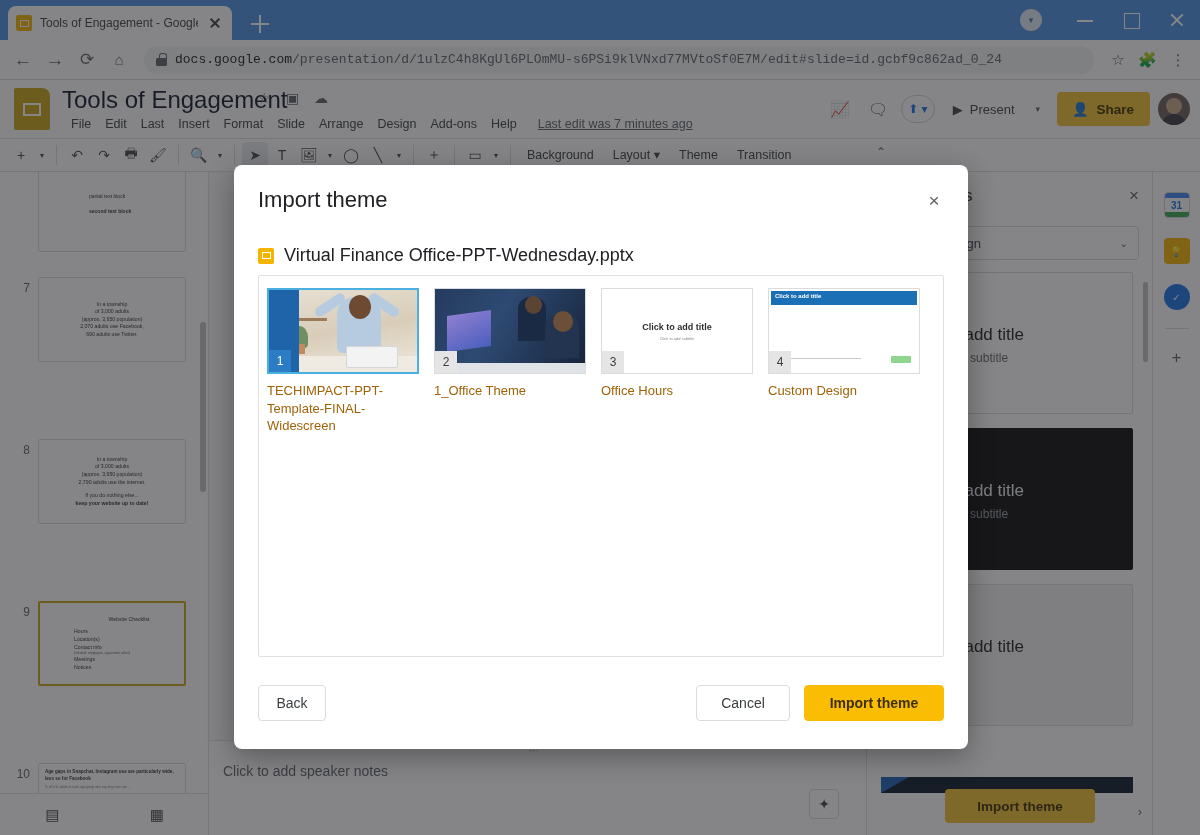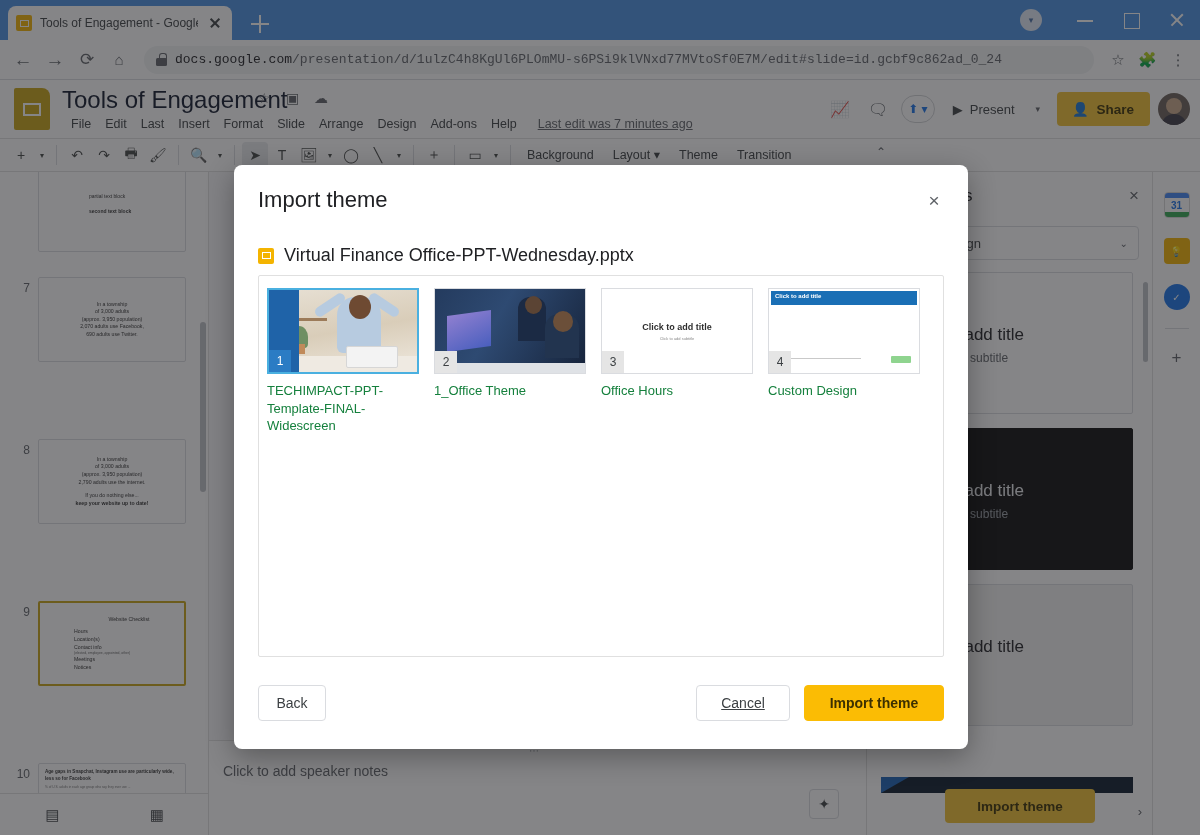--- a/index.html
+++ b/index.html
@@ -222,29 +222,29 @@
   .m-grid {
     position:absolute; left:24px; top:110px; width:686px; height:382px;
     border:1px solid #e0e0e0; border-radius:2px; padding:12px 0 0 8px;
     display:flex; flex-wrap:wrap; align-content:flex-start; gap:0;
   }
   .th-cell { width:167px; margin-right:0; }
   .th-box { width:152px; height:86px; border:1px solid #dadce0; position:relative; overflow:hidden; background:#fff; cursor:pointer; }
   .th-box.sel { border:2px solid #4ab0e0; }
   .th-num { position:absolute; left:0; bottom:0; width:22px; height:22px; background:#e5e5e5; color:#3c4043; font-size:12px; display:flex; align-items:center; justify-content:center; }
   .th-box.sel .th-num { background:#2b7cc4; color:#fff; }
-  .th-label { margin-top:8px; width:152px; font-size:13px; color:#15803d; line-height:1.35; }
+  .th-label { margin-top:8px; width:152px; font-size:13px; color:#a16207; line-height:1.35; }
   .m-foot { position:absolute; left:0; bottom:0; width:734px; height:88px; }
   .btn {
     height:36px; border:1px solid #dadce0; border-radius:4px; background:#fff;
     font-size:14px; color:#3c4043; display:flex; align-items:center; justify-content:center; cursor:pointer;
   }
   .btn.primary { background:#fbbc04; border-color:#fbbc04; color:#3c3000; font-weight:bold; }
   .f-back { position:absolute; left:24px; top:24px; width:68px; }
-  .f-cancel { position:absolute; right:178px; top:24px; width:94px;text-decoration:underline; }
+  .f-cancel { position:absolute; right:178px; top:24px; width:94px; }
   .f-import { position:absolute; right:24px; top:24px; width:140px; }
 
   
   .art { position:absolute; inset:0; }
   .art-bluebar { position:absolute; left:0; top:0; width:30px; height:100%; background:#1f63a8; }
   .ph-sky { position:absolute; inset:0; background:linear-gradient(170deg,#e7e0d4 0%,#d9cdb9 50%,#efe9df 100%); }
   .ph-person { position:absolute; left:46%; top:8%; width:44px; height:56px; border-radius:18px 18px 6px 6px; background:#b7cbe0; }
   .ph-head { position:absolute; left:54%; top:6%; width:22px; height:24px; border-radius:50%; background:#6e4a32; }
   .ph-arm-l { position:absolute; left:30%; top:12%; width:34px; height:10px; background:#b7cbe0; border-radius:6px; transform:rotate(-34deg); }
   .ph-arm-r { position:absolute; left:66%; top:12%; width:34px; height:10px; background:#b7cbe0; border-radius:6px; transform:rotate(34deg); }

